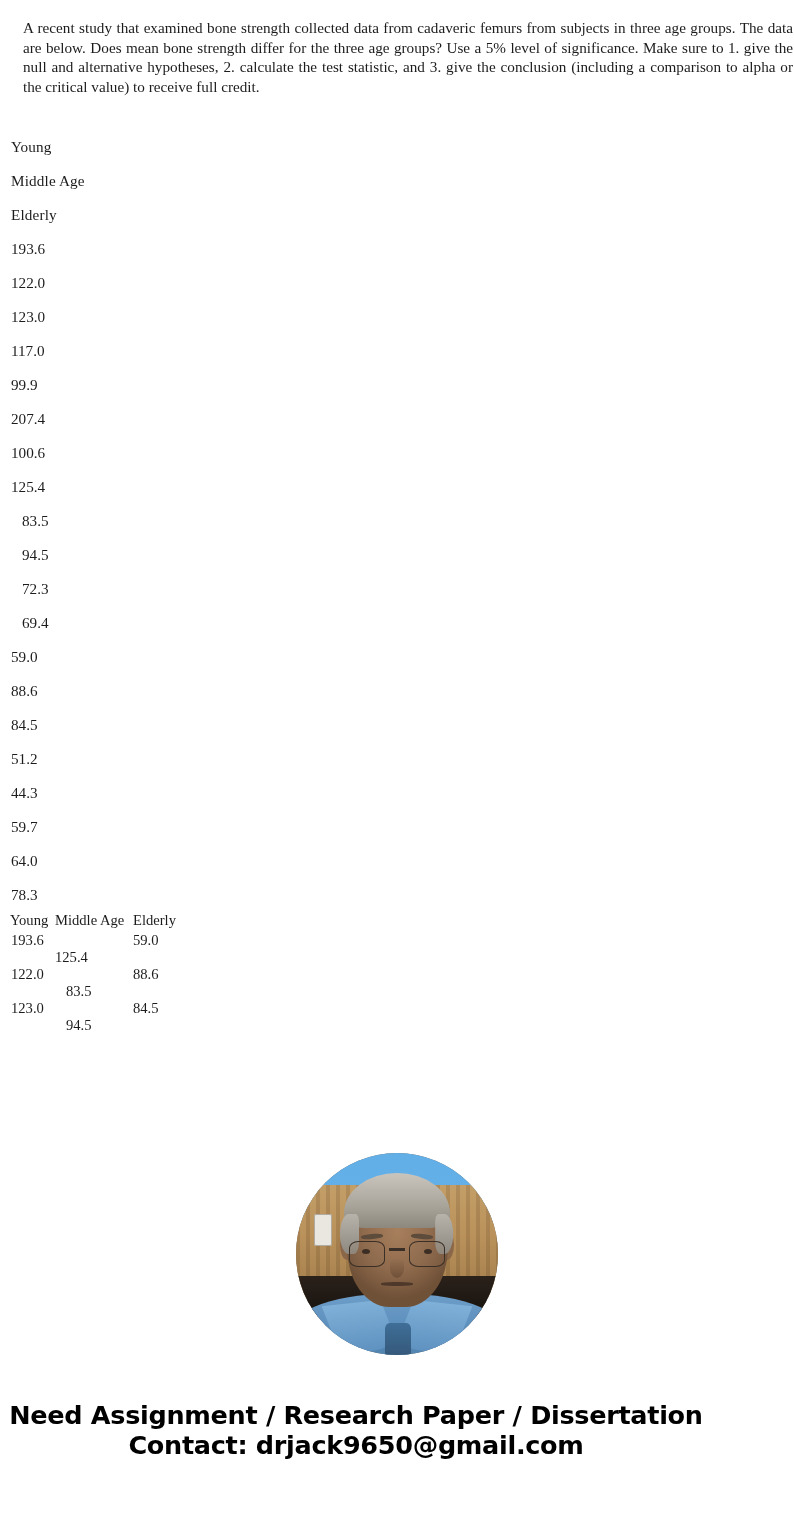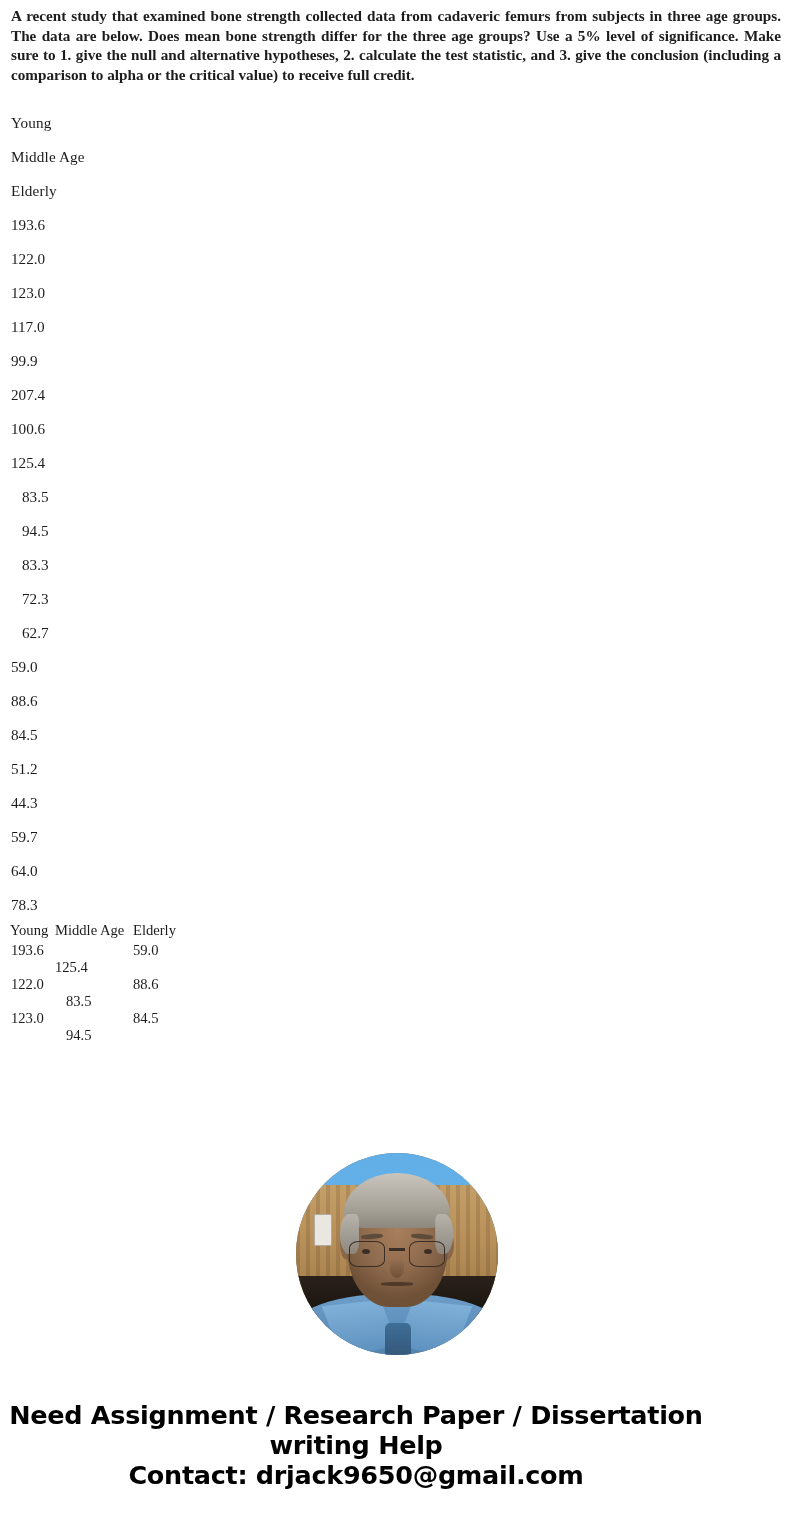--- a/index.html
+++ b/index.html
@@ -21,23 +21,22 @@
   .question-block {
     padding: 6px 12px 0 11px;
   }
   .question-text {
     font-family: "Liberation Serif", "DejaVu Serif", serif;
     font-size: 15.2px;
     line-height: 19.6px;
     text-align: justify;
     text-justify: inter-word;
     color: #1c1c1c;
-    margin: 0;
+    margin: 12px;
     width: 770px;
-    font-weight: bold;
   }
 
   
   .data-list {
     margin: 0;
     padding: 0 0 0 11px;
     list-style: none;
   }
   .data-list li {
     font-family: "Liberation Serif", "DejaVu Serif", serif;
@@ -279,23 +278,22 @@
     <li class="">193.6</li>
     <li class="">122.0</li>
     <li class="">123.0</li>
     <li class="">117.0</li>
     <li class="">99.9</li>
     <li class="">207.4</li>
     <li class="">100.6</li>
     <li class="">125.4</li>
     <li class=" indented">83.5</li>
     <li class=" indented">94.5</li>
-    <li class=" indented">83.3</li>
     <li class=" indented">72.3</li>
-    <li class=" indented">62.7</li>
+    <li class=" indented">69.4</li>
     <li class="">59.0</li>
     <li class="">88.6</li>
     <li class="">84.5</li>
     <li class="">51.2</li>
     <li class="">44.3</li>
     <li class="">59.7</li>
     <li class="">64.0</li>
     <li class="">78.3</li>
   </ul>
 
@@ -338,15 +336,14 @@
     <div class="av-glass-l"></div>
     <div class="av-glass-r"></div>
     <div class="av-bridge"></div>
     <div class="av-nose"></div>
     <div class="av-mouth"></div>
   </div>
 </div>
 
 <div class="footer">
   <div class="footer-line1">Need Assignment / Research Paper / Dissertation</div>
-  <div class="footer-line1">writing Help</div>
   <div class="footer-line2">Contact: drjack9650@gmail.com</div>
 </div>
 
 </body></html>

